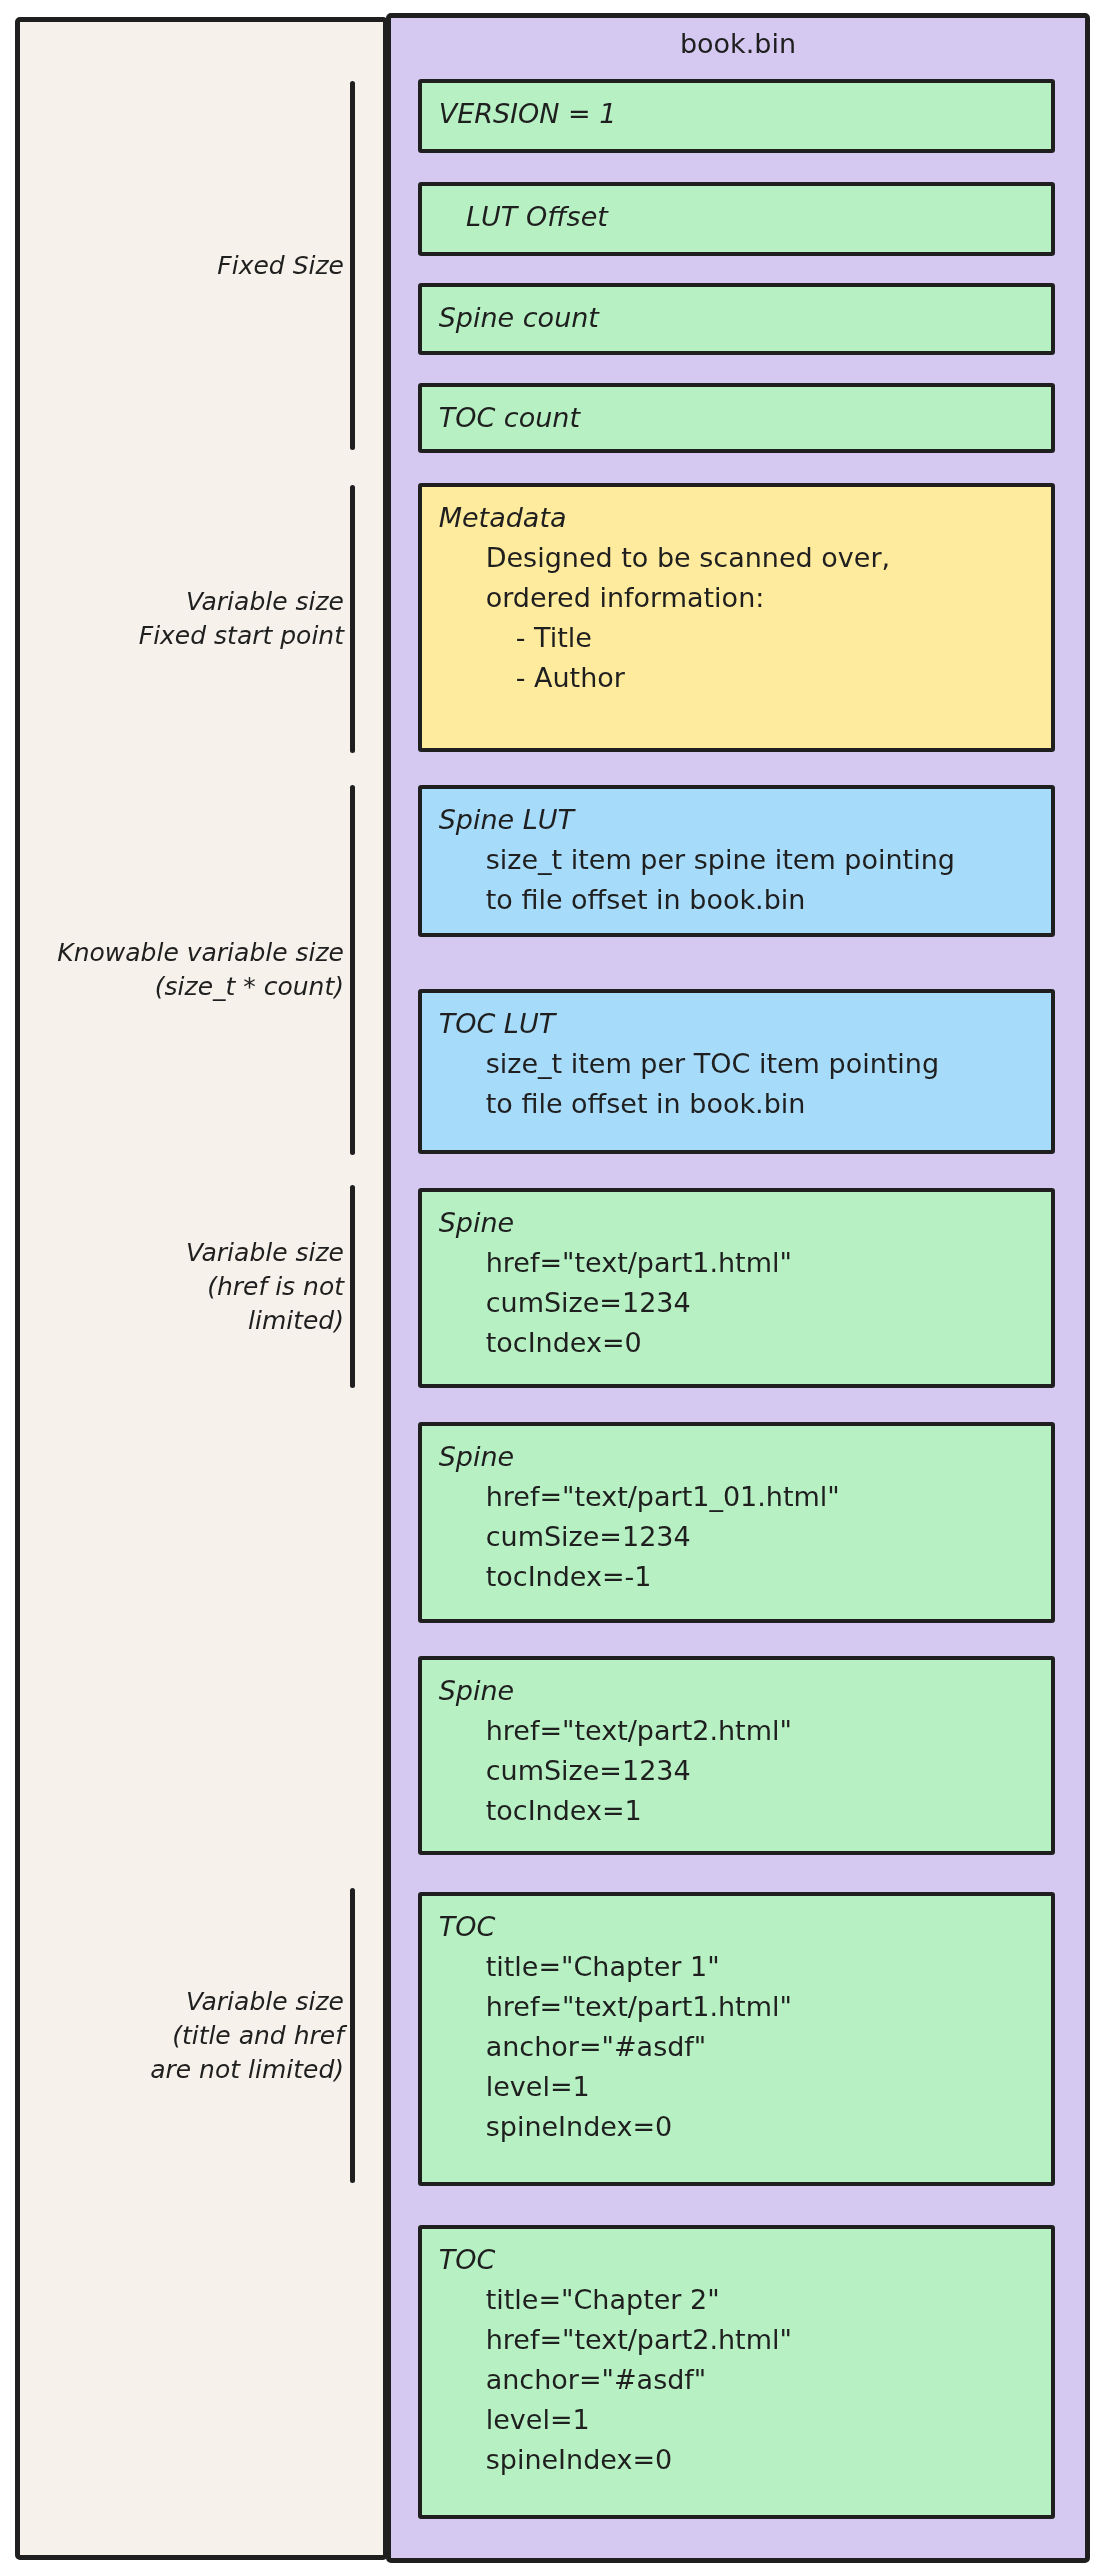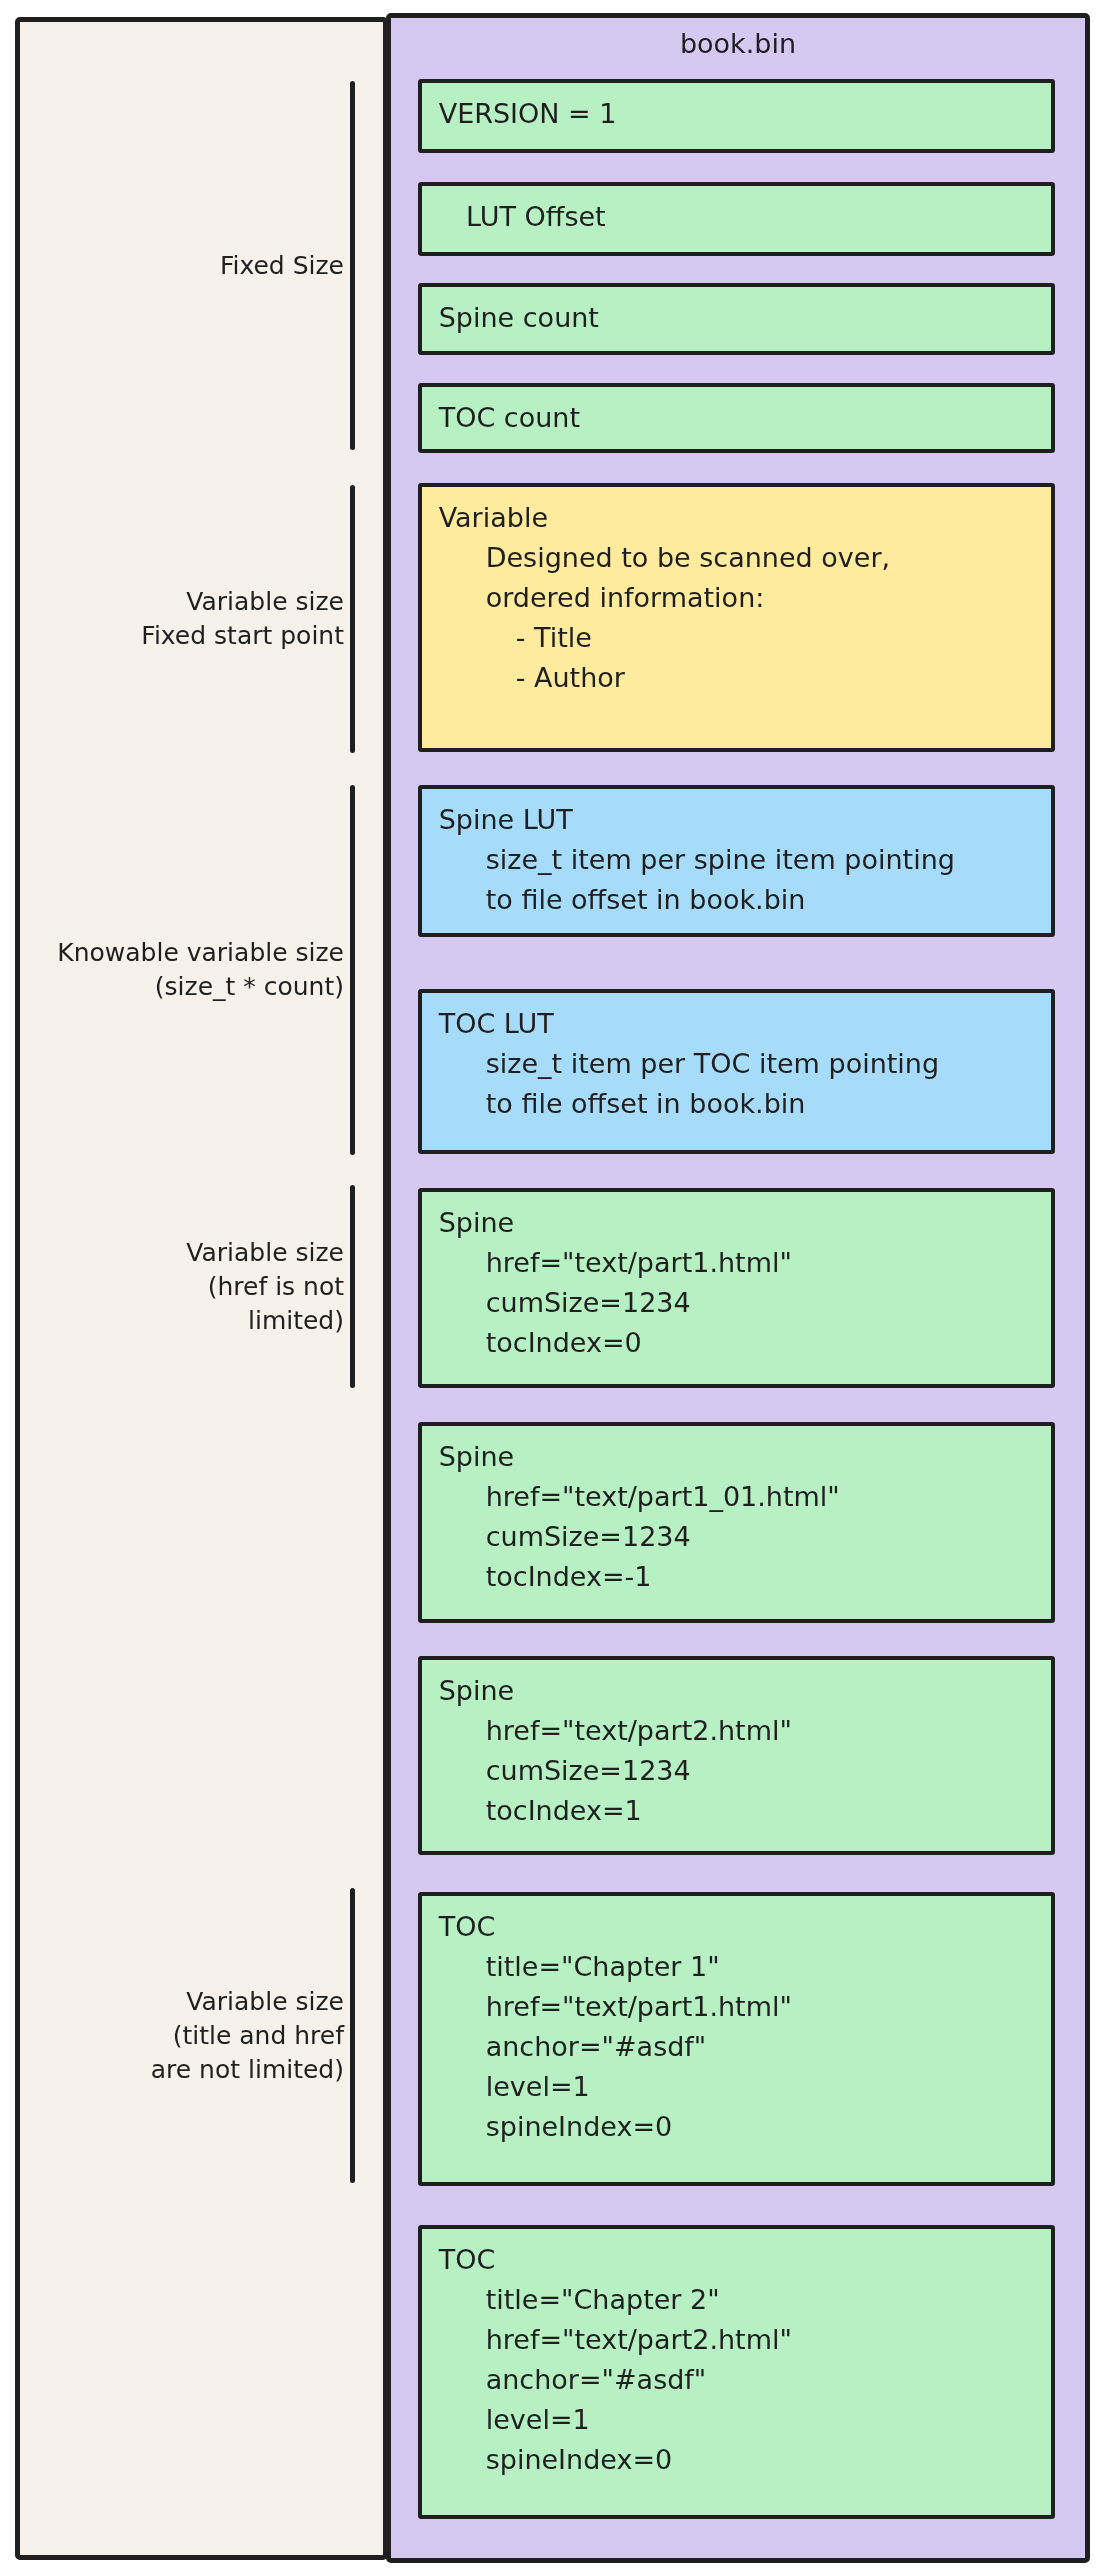--- a/index.html
+++ b/index.html
@@ -44,21 +44,21 @@
   .b4{top:383px;height:70px;}
   .b5{top:483px;height:269px;}
   .b6{top:785px;height:152px;}
   .b7{top:989px;height:165px;}
   .b8{top:1188px;height:200px;}
   .b9{top:1422px;height:201px;}
   .b10{top:1656px;height:199px;}
   .b11{top:1892px;height:294px;}
   .b12{top:2225px;height:294px;}
   .line{white-space:nowrap;}
-  .ind0{padding-left:0;}
+  .ind0{padding-left:0;font-style:italic;}
   .ind1{padding-left:47px;}
   .ind2{padding-left:77px;}
   
   .size-label{
     position:absolute;left:30px;width:314px;
     display:flex;flex-direction:column;justify-content:center;align-items:flex-end;
     text-align:center;font-size:25px;line-height:34px;
   }
   .bracket{
     position:absolute;left:350px;width:5px;
@@ -115,21 +115,21 @@
   <div class="fbox green b2">
       <div class="line ind0">LUT Offset</div>
     </div>
   <div class="fbox green b3">
       <div class="line ind0">Spine count</div>
     </div>
   <div class="fbox green b4">
       <div class="line ind0">TOC count</div>
     </div>
   <div class="fbox yellow b5">
-      <div class="line ind0">Variable</div>
+      <div class="line ind0">Metadata</div>
       <div class="line ind1">Designed to be scanned over,</div>
       <div class="line ind1">ordered information:</div>
       <div class="line ind2">- Title</div>
       <div class="line ind2">- Author</div>
     </div>
   <div class="fbox blue b6">
       <div class="line ind0">Spine LUT</div>
       <div class="line ind1">size_t item per spine item pointing</div>
       <div class="line ind1">to file offset in book.bin</div>
     </div>

